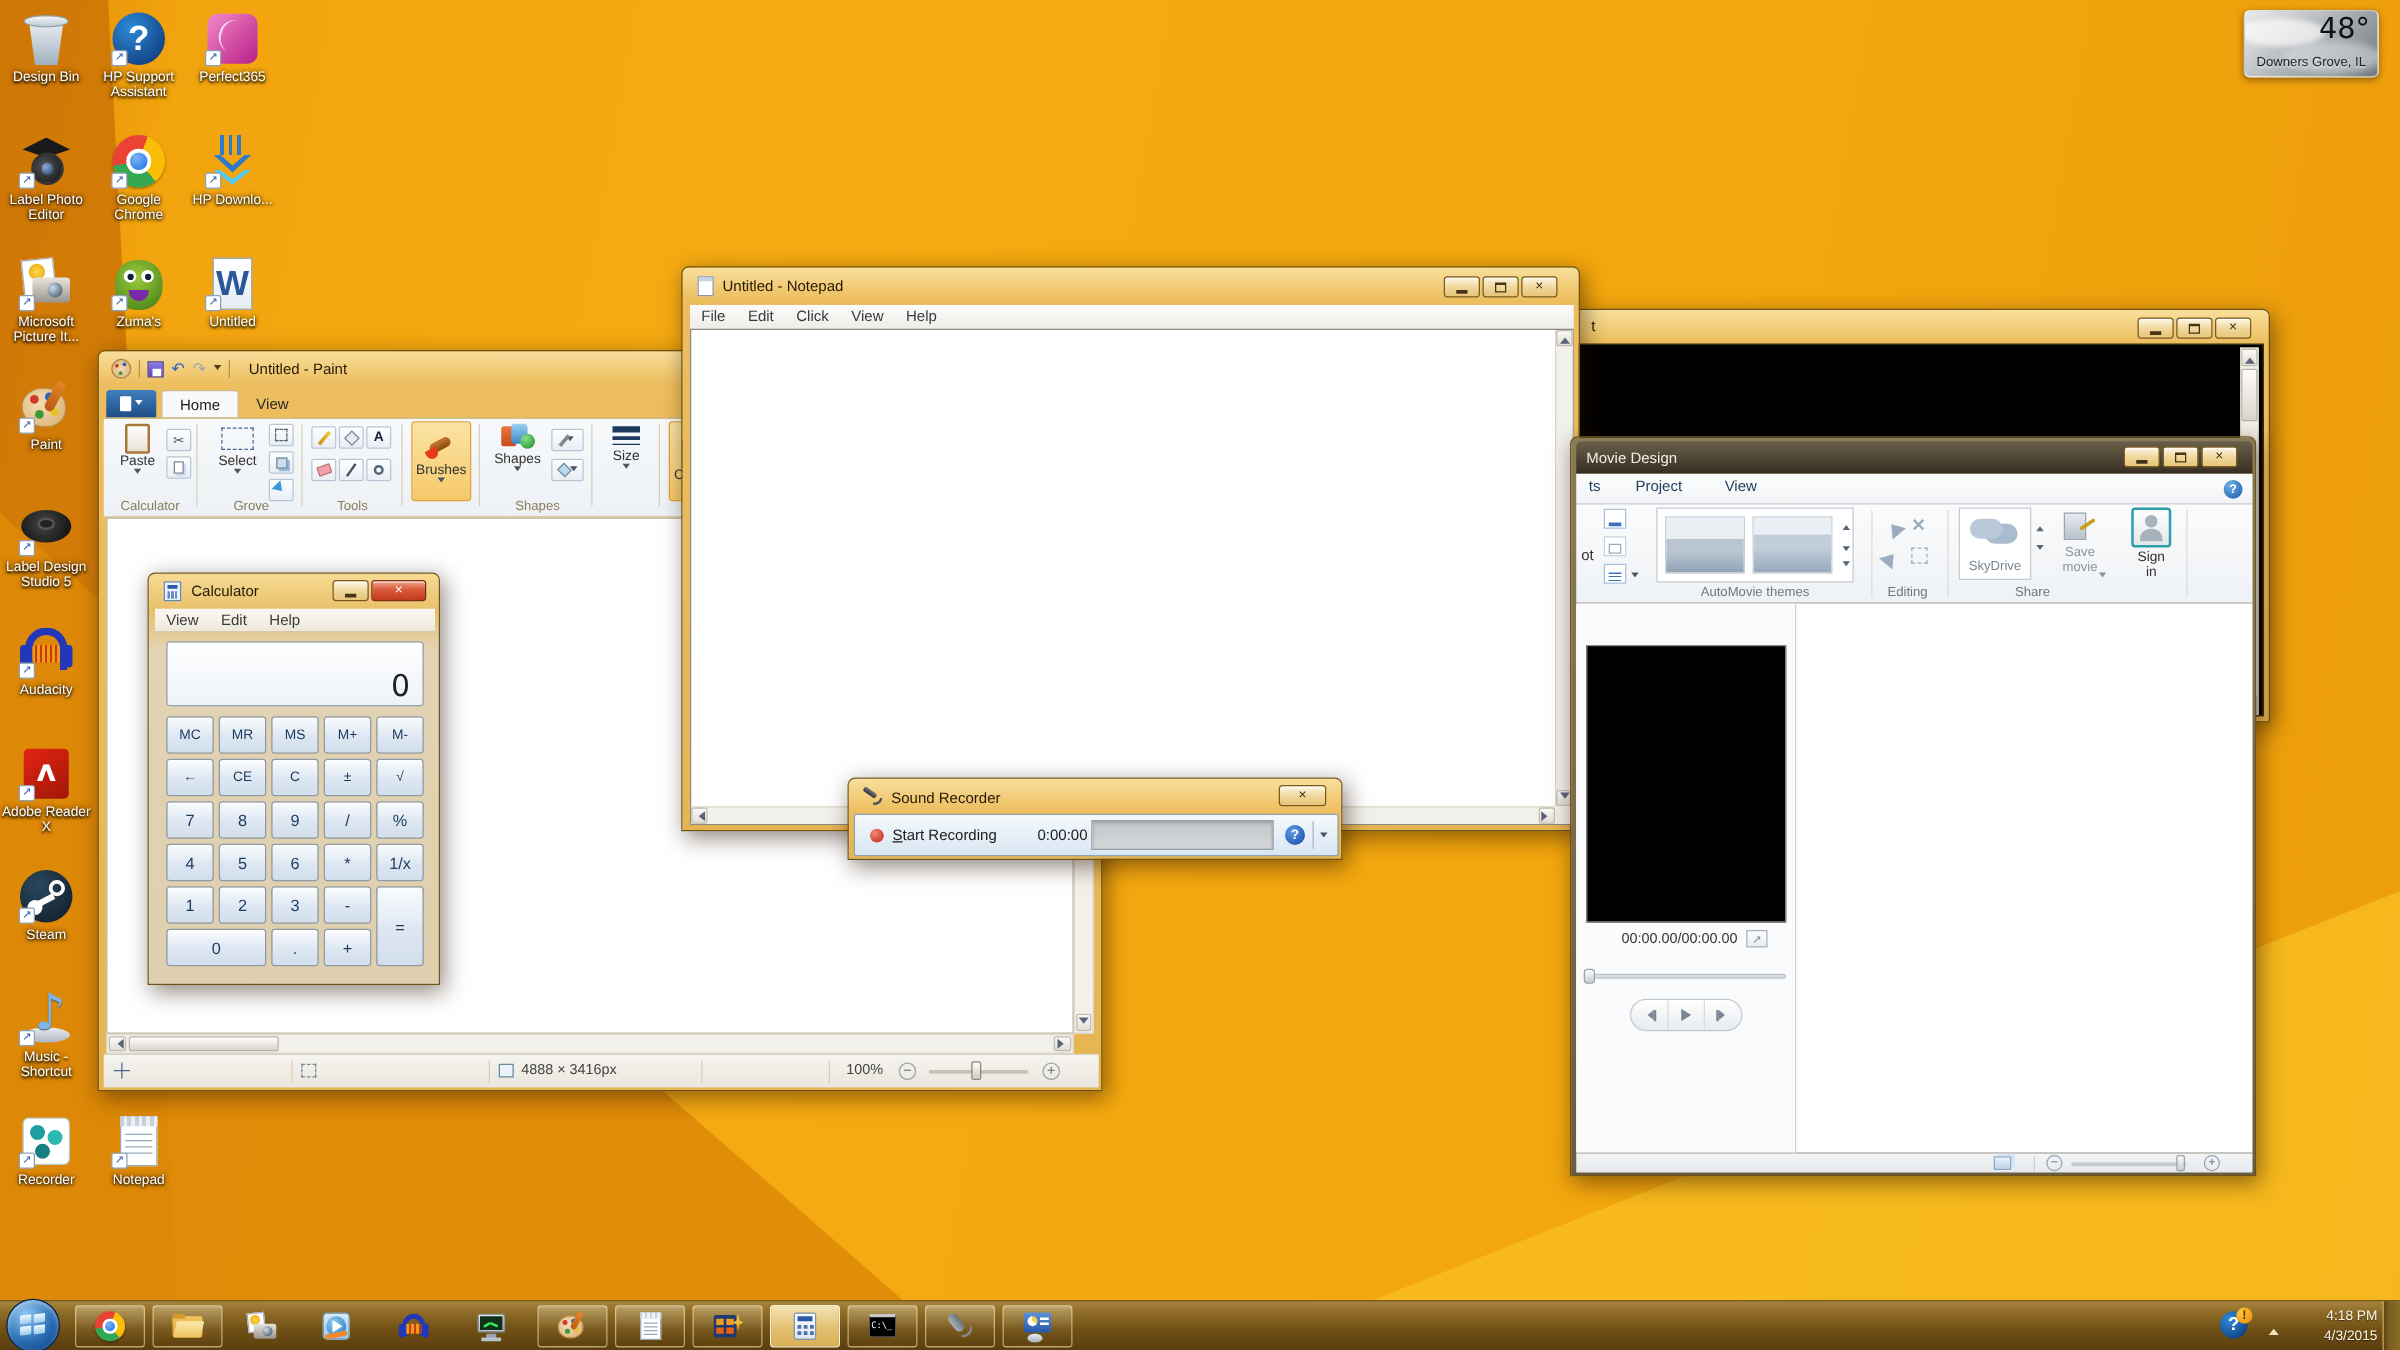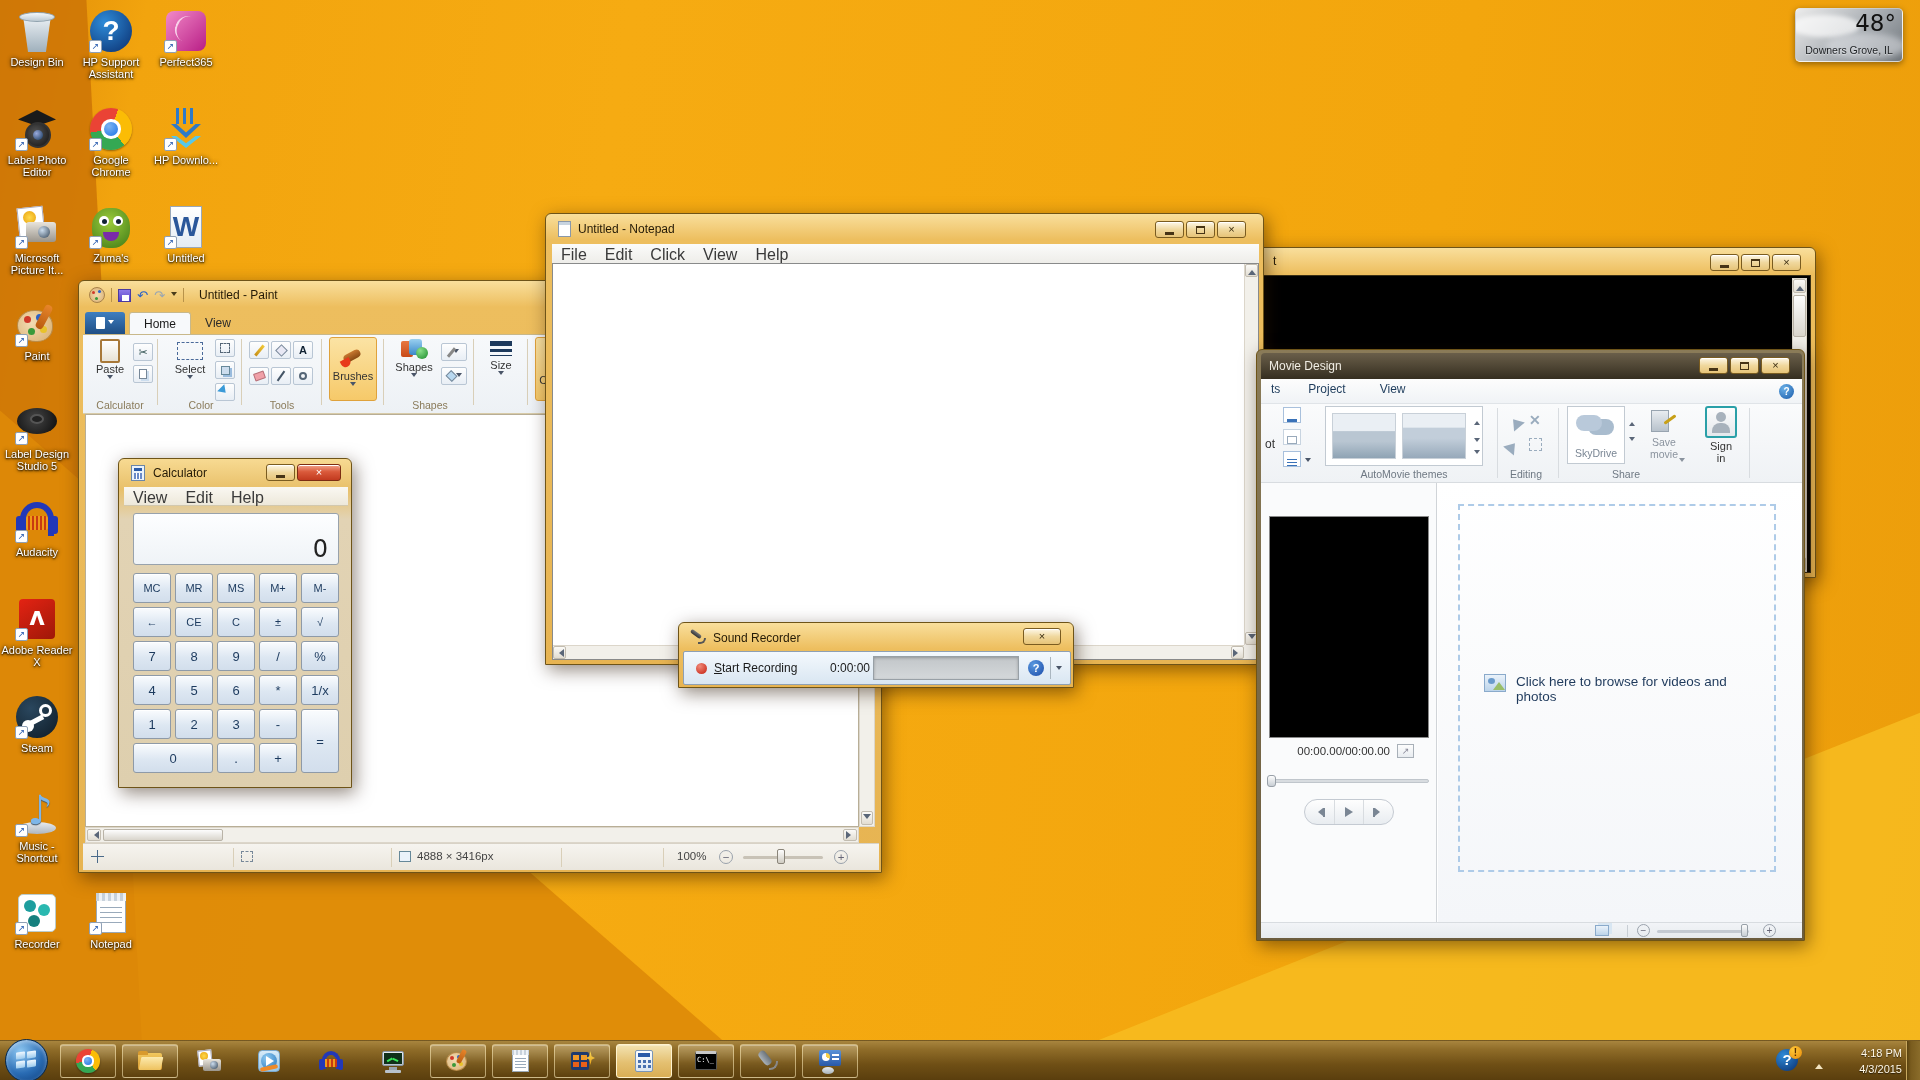--- a/index.html
+++ b/index.html
@@ -31,21 +31,21 @@
 
 .win{position:absolute;border:1px solid #6e5418;border-radius:6px 6px 0 0;
  background:linear-gradient(#F9DF9C,#EDBE5E 26px,#E7B452);box-shadow:3px 5px 18px rgba(40,20,0,.5)}
 .wtitle{position:absolute;font-size:12px;color:#241a06;white-space:nowrap}
 .caps{position:absolute;display:flex;gap:2px}
 .cap{width:29px;height:17px;border:1px solid #7a5c20;border-radius:3px;background:linear-gradient(#FEF8E8,#F0D89E 50%,#E7C478);
  box-shadow:inset 0 1px 0 #fff;display:flex;align-items:center;justify-content:center;color:#3a2c10;font-size:11px;line-height:1}
 .cap-red{background:linear-gradient(#F2A48C,#DA5A3B 45%,#C23A1F);color:#fff;border-color:#7c2d12}
 .g-min{width:9px;height:3px;background:#473416;margin-top:7px}
 .g-max{width:9px;height:8px;border:1px solid #473416;border-top:2px solid #473416}
-.menu-row{position:absolute;display:flex;font-size:16px;color:#3a3a3a}
+.menu-row{position:absolute;display:flex;font-size:12px;color:#3a3a3a}
 .menu-row span{padding:2px 9px}
 
 .sb{position:absolute;background:#F2F0EA;border:1px solid #DCD6CA}
 .sbt{position:absolute;background:linear-gradient(#FDFDFD,#D9D5CC);border:1px solid #B9B3A7;border-radius:2px}
 .sbbtn{position:absolute;display:flex;align-items:center;justify-content:center;background:linear-gradient(#FBFAF7,#E2DDD2);border:1px solid #C2BCB0;border-radius:2px}
 .sep-v{position:absolute;width:1px;background:#D9CFB8}
 
 .rlabel{position:absolute;font-size:10.5px;color:#8a7b5a;text-align:center}
 .rbtn-big{position:absolute;display:flex;flex-direction:column;align-items:center;font-size:11px;color:#333}
 .hl{background:linear-gradient(#FBE3A4,#F6C969);border:1px solid #DFA23C;border-radius:3px}
@@ -300,21 +300,21 @@
       <div class="toolico" style="left:132px;top:4px">
           <span style="width:10px;height:10px;border:1px solid #567;border-style:dashed"></span>
         </div>
       <div class="toolico" style="left:132px;top:26px">
           <span style="width:9px;height:9px;background:#cde;border:1px solid #689;box-shadow:2px 2px 0 #9bd"></span>
         </div>
       <div class="toolico" style="left:132px;top:48px">
           <span style="width:0;height:0;border:5px solid transparent;border-left:7px solid #3A9AD8;transform:rotate(45deg)"></span>
         </div>
       <div class="sep-v" style="left:158px;top:4px;height:66px"></div>
-      <div class="rlabel" style="left:78px;top:64px;width:80px">Color</div>
+      <div class="rlabel" style="left:78px;top:64px;width:80px">Grove</div>
 
       <div class="toolico" style="left:166px;top:6px">
           <span style="width:3px;height:13px;background:linear-gradient(#F0C838,#C89018);transform:rotate(40deg)"></span>
         </div>
       <div class="toolico" style="left:188px;top:6px">
           <span style="width:9px;height:9px;background:#E8E8F4;border:1px solid #789;transform:rotate(45deg)"></span>
         </div>
       <div class="toolico" style="left:210px;top:6px;font-weight:bold;color:#123">A</div>
       <div class="toolico" style="left:166px;top:32px">
           <span style="width:11px;height:8px;background:#F0A0A8;border:1px solid #B87078;border-radius:1px;transform:rotate(-20deg)"></span>
@@ -539,31 +539,20 @@
               <span class="tri tri-l" style="border-right-color:#7A8694;margin:0"></span>
               <span style="width:2px;height:9px;background:#7A8694"></span>
             </span>
           <span style="flex:1;display:flex;align-items:center;justify-content:center;border-right:1px solid #D8DCE0">
               <span class="tri tri-r" style="border-left-color:#7A8694;border-width:5px 0 5px 8px;margin:0"></span>
             </span>
           <span style="flex:1;display:flex;align-items:center;justify-content:center">
               <span style="width:2px;height:9px;background:#7A8694"></span>
               <span class="tri tri-r" style="border-left-color:#7A8694;margin:0"></span>
             </span>
-        </div>
-      </div>
-      <div class="abs" style="left:177px;top:0;width:364px;height:439px;background:linear-gradient(#FFFFFF,#F4F6F9)">
-        <div class="abs" style="left:20px;top:21px;width:318px;height:368px;border:2px dashed #AECBE8">
-          <div class="abs" style="left:24px;top:168px;display:flex;gap:10px;align-items:flex-start;width:280px">
-            <span style="width:22px;height:18px;background:linear-gradient(#EAF2FA,#BCD4EA);border:1px solid #8AAACB;position:relative;flex:none">
-                <span class="abs" style="left:3px;top:3px;width:7px;height:6px;background:#6A9ACB;border-radius:50%"></span>
-                <span class="abs" style="left:8px;top:7px;width:12px;height:8px;background:#9ABE68;clip-path:polygon(0 100%,50% 0,100% 100%)"></span>
-              </span>
-            <span style="font-size:13.5px;color:#1F3A5C">Click here to browse for videos and photos</span>
-          </div>
         </div>
       </div>
     </div>
 
     <div class="abs" style="left:4px;top:572px;width:541px;height:16px;background:linear-gradient(#F2F4F7,#E6EAEE);border-top:1px solid #D8DCE0">
       <span class="abs" style="left:334px;top:2px;width:14px;height:11px;background:linear-gradient(#EAF2FA,#BCD4EA);border:1px solid #8AAACB;box-shadow:3px -2px 0 #D8E6F2"></span>
       <span class="sep-v" style="left:366px;top:2px;height:12px;background:#C8CED4"></span>
       <span class="abs" style="left:376px;top:1px;width:13px;height:13px;border:1px solid #9AA2AC;border-radius:50%;text-align:center;line-height:11px;font-size:10px;color:#667">−</span>
       <span class="abs" style="left:396px;top:7px;width:92px;height:3px;background:#C4CAD2;border-radius:2px"></span>
       <span class="abs" style="left:480px;top:1px;width:7px;height:13px;background:linear-gradient(#FDFDFD,#C8CED4);border:1px solid #98A0A8;border-radius:2px"></span>

